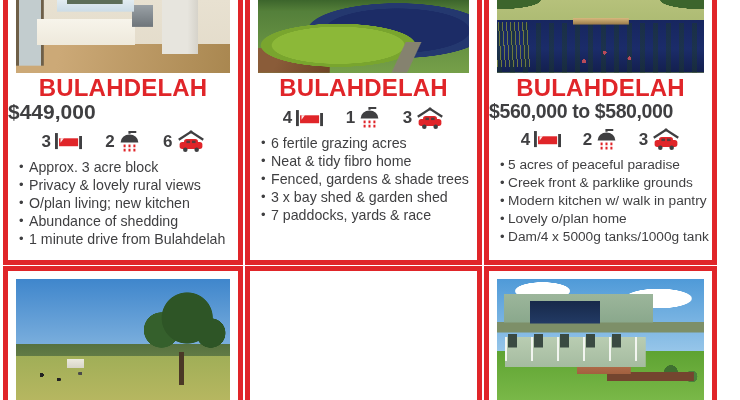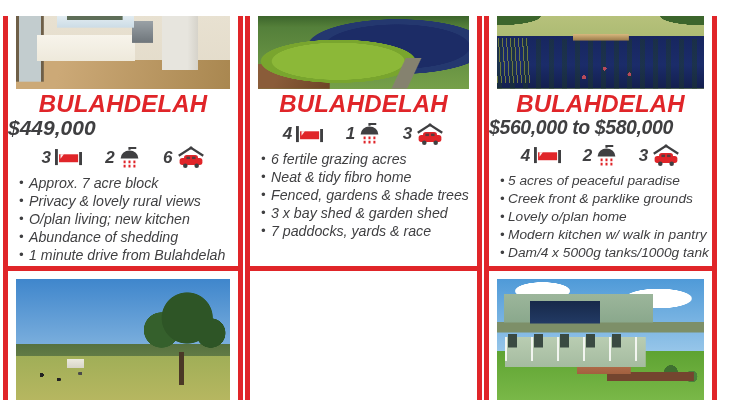--- a/index.html
+++ b/index.html
@@ -8,21 +8,21 @@
   }
   html,body{margin:0;padding:0;}
   body{
     width:740px;height:400px;overflow:hidden;background:#fff;position:relative;
     font-family:"Liberation Sans", sans-serif;
   }
   .card{
     position:absolute;box-sizing:border-box;background:#fff;
     border:5px solid var(--red);
   }
-  .r1{top:16px;height:265px;border-top:none;font-style:italic;}
+  .r1{top:0;height:265px;border-top:none;}
   .r2{top:266px;height:140px;border-bottom:none;}
   .c1{left:3px;width:240px;}
   .c2{left:245px;width:237px;}
   .c3{left:484px;width:233px;}
 
   .photo{position:relative;overflow:hidden;background-repeat:no-repeat;}
   .photo-top{margin:0 8px;height:73px;}
   .photo-bottom{margin:8px;height:150px;}
 
   .title{
@@ -184,21 +184,21 @@
         </svg>
     </span>
     <span class="stat">
       <b>6</b>
       <svg width="28" height="23" viewBox="0 0 32 26">
           <use href="#ic-car"></use>
         </svg>
     </span>
   </div>
   <ul class="features">
-    <li>Approx. 7 acre block</li>
+    <li>Approx. 3 acre block</li>
     <li>Privacy &amp; lovely rural views</li>
     <li>O/plan living; new kitchen</li>
     <li>Abundance of shedding</li>
     <li>1 minute drive from Bulahdelah</li>
   </ul>
 </section>
 
 <section class="card r1 c2">
   <div class="photo photo-top ph-dam"></div>
   <h2 class="title">BULAHDELAH</h2>
@@ -251,22 +251,22 @@
     <span class="stat">
       <b>3</b>
       <svg width="28" height="23" viewBox="0 0 32 26">
           <use href="#ic-car"></use>
         </svg>
     </span>
   </div>
   <ul class="features">
     <li>5 acres of peaceful paradise</li>
     <li>Creek front &amp; parklike grounds</li>
+    <li>Modern kitchen w/ walk in pantry</li>
     <li>Lovely o/plan home</li>
-    <li>Modern kitchen w/ walk in pantry</li>
     <li>Dam/4 x 5000g tanks/1000g tank</li>
   </ul>
 </section>
 
 <section class="card r2 c1">
   <div class="photo photo-bottom ph-pasture"></div>
 </section>
 
 <section class="card r2 c2">
   <div class="photo photo-bottom ph-living"></div>

